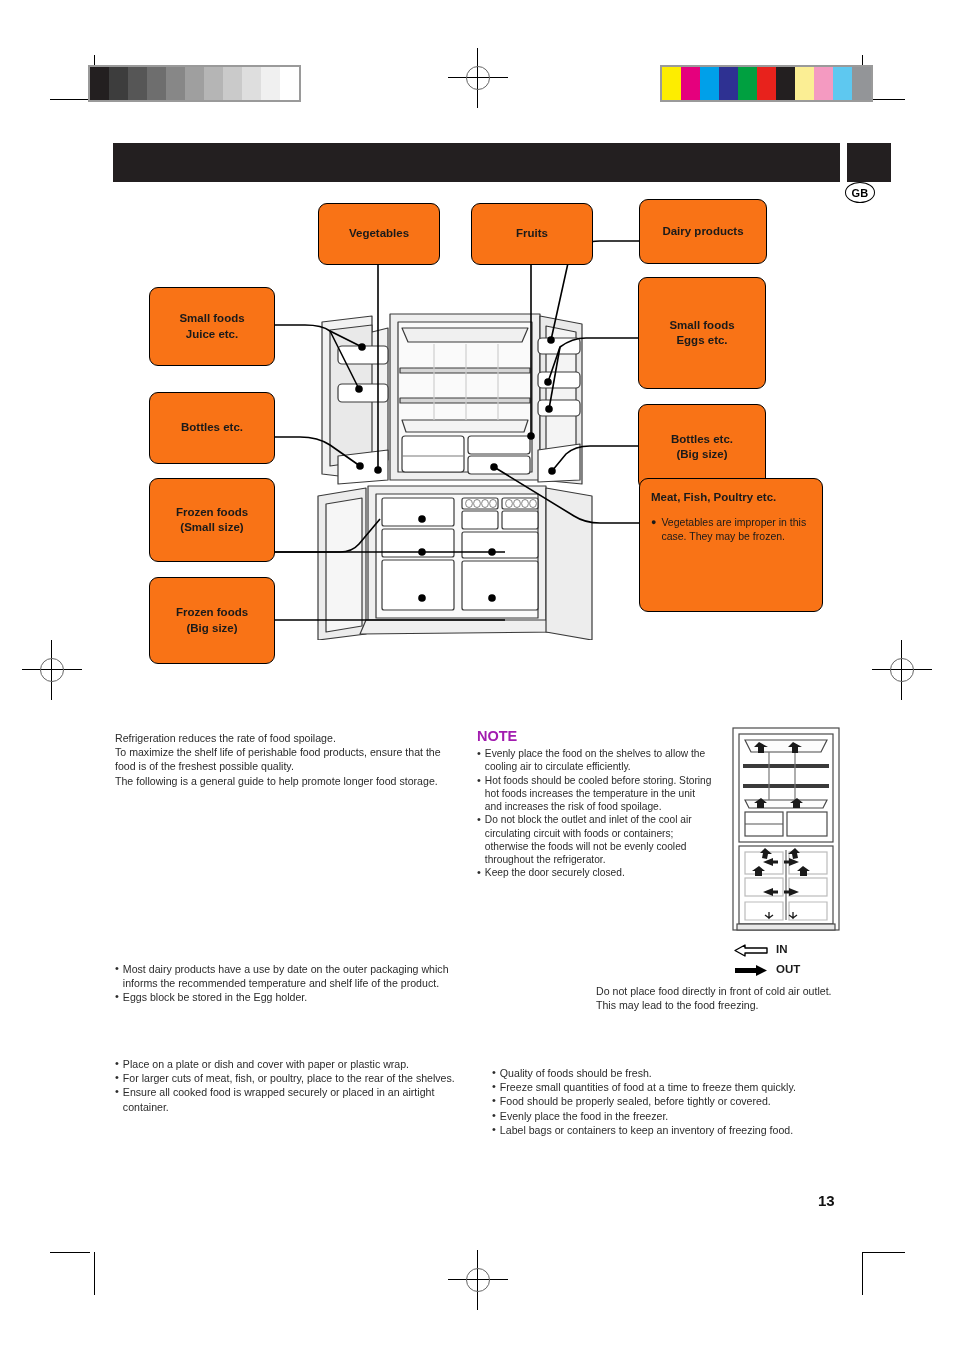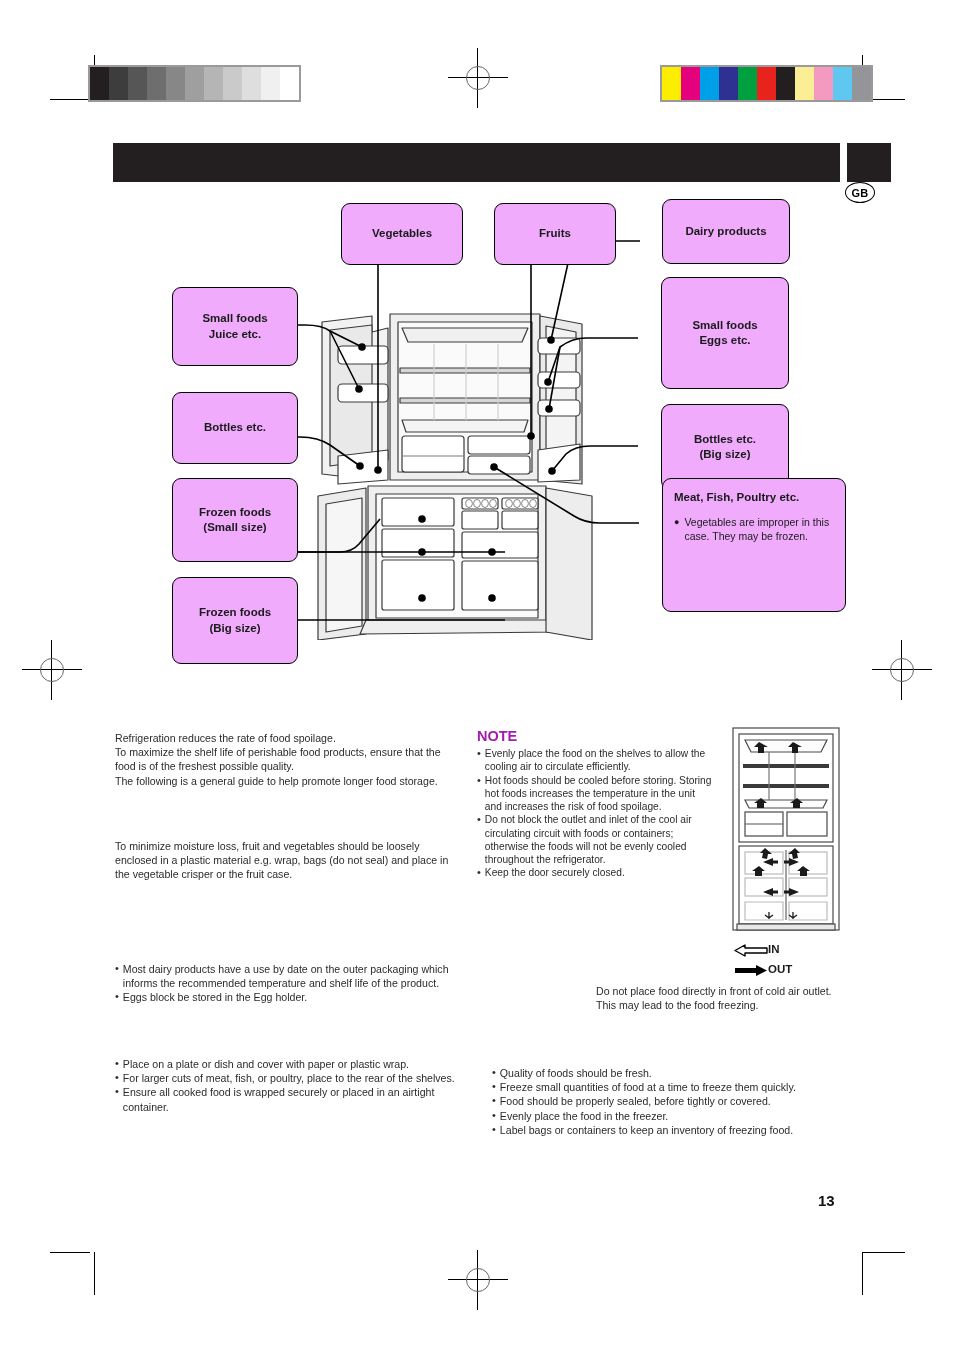--- a/index.html
+++ b/index.html
@@ -24,23 +24,23 @@
   .colorbar{position:absolute;display:flex;border:2px solid #9a9a9a;background:#9a9a9a;}
   .colorbar span{display:block;width:19px;height:33px;}
 
   
   .headbar{position:absolute;background:#231f20;}
   .gbbadge{position:absolute;width:28px;height:19px;border:1.6px solid #000;border-radius:50%;
     display:flex;align-items:center;justify-content:center;font-size:11px;font-weight:bold;
     letter-spacing:.3px;background:#fff;color:#000;}
 
   
-  .callout{position:absolute;border:1.7px solid #000;border-radius:9px;background:#f0abfc;
+  .callout{position:absolute;border:1.7px solid #000;border-radius:9px;background:#f97316;
     display:flex;flex-direction:column;align-items:center;justify-content:center;
-    font-size:11.5px;font-weight:bold;line-height:1.32;text-align:center;z-index:6;margin-left:23px;}
+    font-size:11.5px;font-weight:bold;line-height:1.32;text-align:center;z-index:6;}
   .callout.lt{align-items:flex-start;justify-content:flex-start;text-align:left;padding:11px 10px 8px 11px;}
   .callout .ctitle{font-weight:bold;font-size:11.5px;}
   .callout .cbullet{font-weight:normal;font-size:10.5px;line-height:1.3;margin-top:11px;
     display:flex;gap:5px;text-align:left;}
   .callout .cbullet .dot{font-size:9px;line-height:1.45;}
 
   
   svg.leaders{position:absolute;left:0;top:0;width:954px;height:1347px;pointer-events:none;z-index:5;}
 
   
@@ -53,21 +53,21 @@
   .blist{position:absolute;font-size:10.6px;line-height:1.34;color:#2b2b2b;}
   .blist .li{display:flex;gap:4px;}
   .blist .li .bd{flex:0 0 auto;line-height:1.25;font-size:11px;}
   .blist .li .bt{flex:1 1 auto;}
 
   .noteblock{position:absolute;}
   .noteblock .nh{font-size:14.5px;font-weight:bold;margin-bottom:3px;color:#a21caf;}
   .noteblock .blist{position:static;font-size:10.2px;line-height:1.3;}
 
   .legend{position:absolute;font-size:11.5px;font-weight:bold;}
-  .legend .row{display:flex;align-items:center;gap:0;height:16px;}
+  .legend .row{display:flex;align-items:center;gap:8px;height:16px;}
   .legend .row .lbl{line-height:1;}
 
   .pageno{position:absolute;font-size:15px;font-weight:bold;color:#111;}
 </style>
 </head>
 <body>
 
 <div class="regmark" style="left:448px;top:48px;">
   <i class="h" style="position:absolute;left:0;top:29px;width:60px;height:1.4px;background:#000;"></i>
   <i class="v" style="position:absolute;left:29px;top:0;width:1.4px;height:60px;background:#000;"></i>
@@ -307,21 +307,20 @@
   </span>
 </div>
 
 <div class="para" style="left:115px;top:731px;width:345px;">
   <p>Refrigeration reduces the rate of food spoilage.</p>
   <p>To maximize the shelf life of perishable food products, ensure that the food is of the freshest possible quality.</p>
   <p>The following is a general guide to help promote longer food storage.</p>
 </div>
 
 <div class="para" style="left:115px;top:839px;width:345px;">
-  <p>To minimize moisture loss, fruit and vegetables should be loosely enclosed in a plastic material e.g. wrap, bags (do not seal) and place in the vegetable crisper or the fruit case.</p>
 </div>
 
 <div class="blist" style="left:115px;top:962px;width:350px;">
   <div class="li">
       <span class="bd">•</span>
       <span class="bt">Most dairy products have a use by date on the outer packaging which informs the recommended temperature and shelf life of the product.</span>
     </div>
   <div class="li">
       <span class="bd">•</span>
       <span class="bt">Eggs block be stored in the Egg holder.</span>

